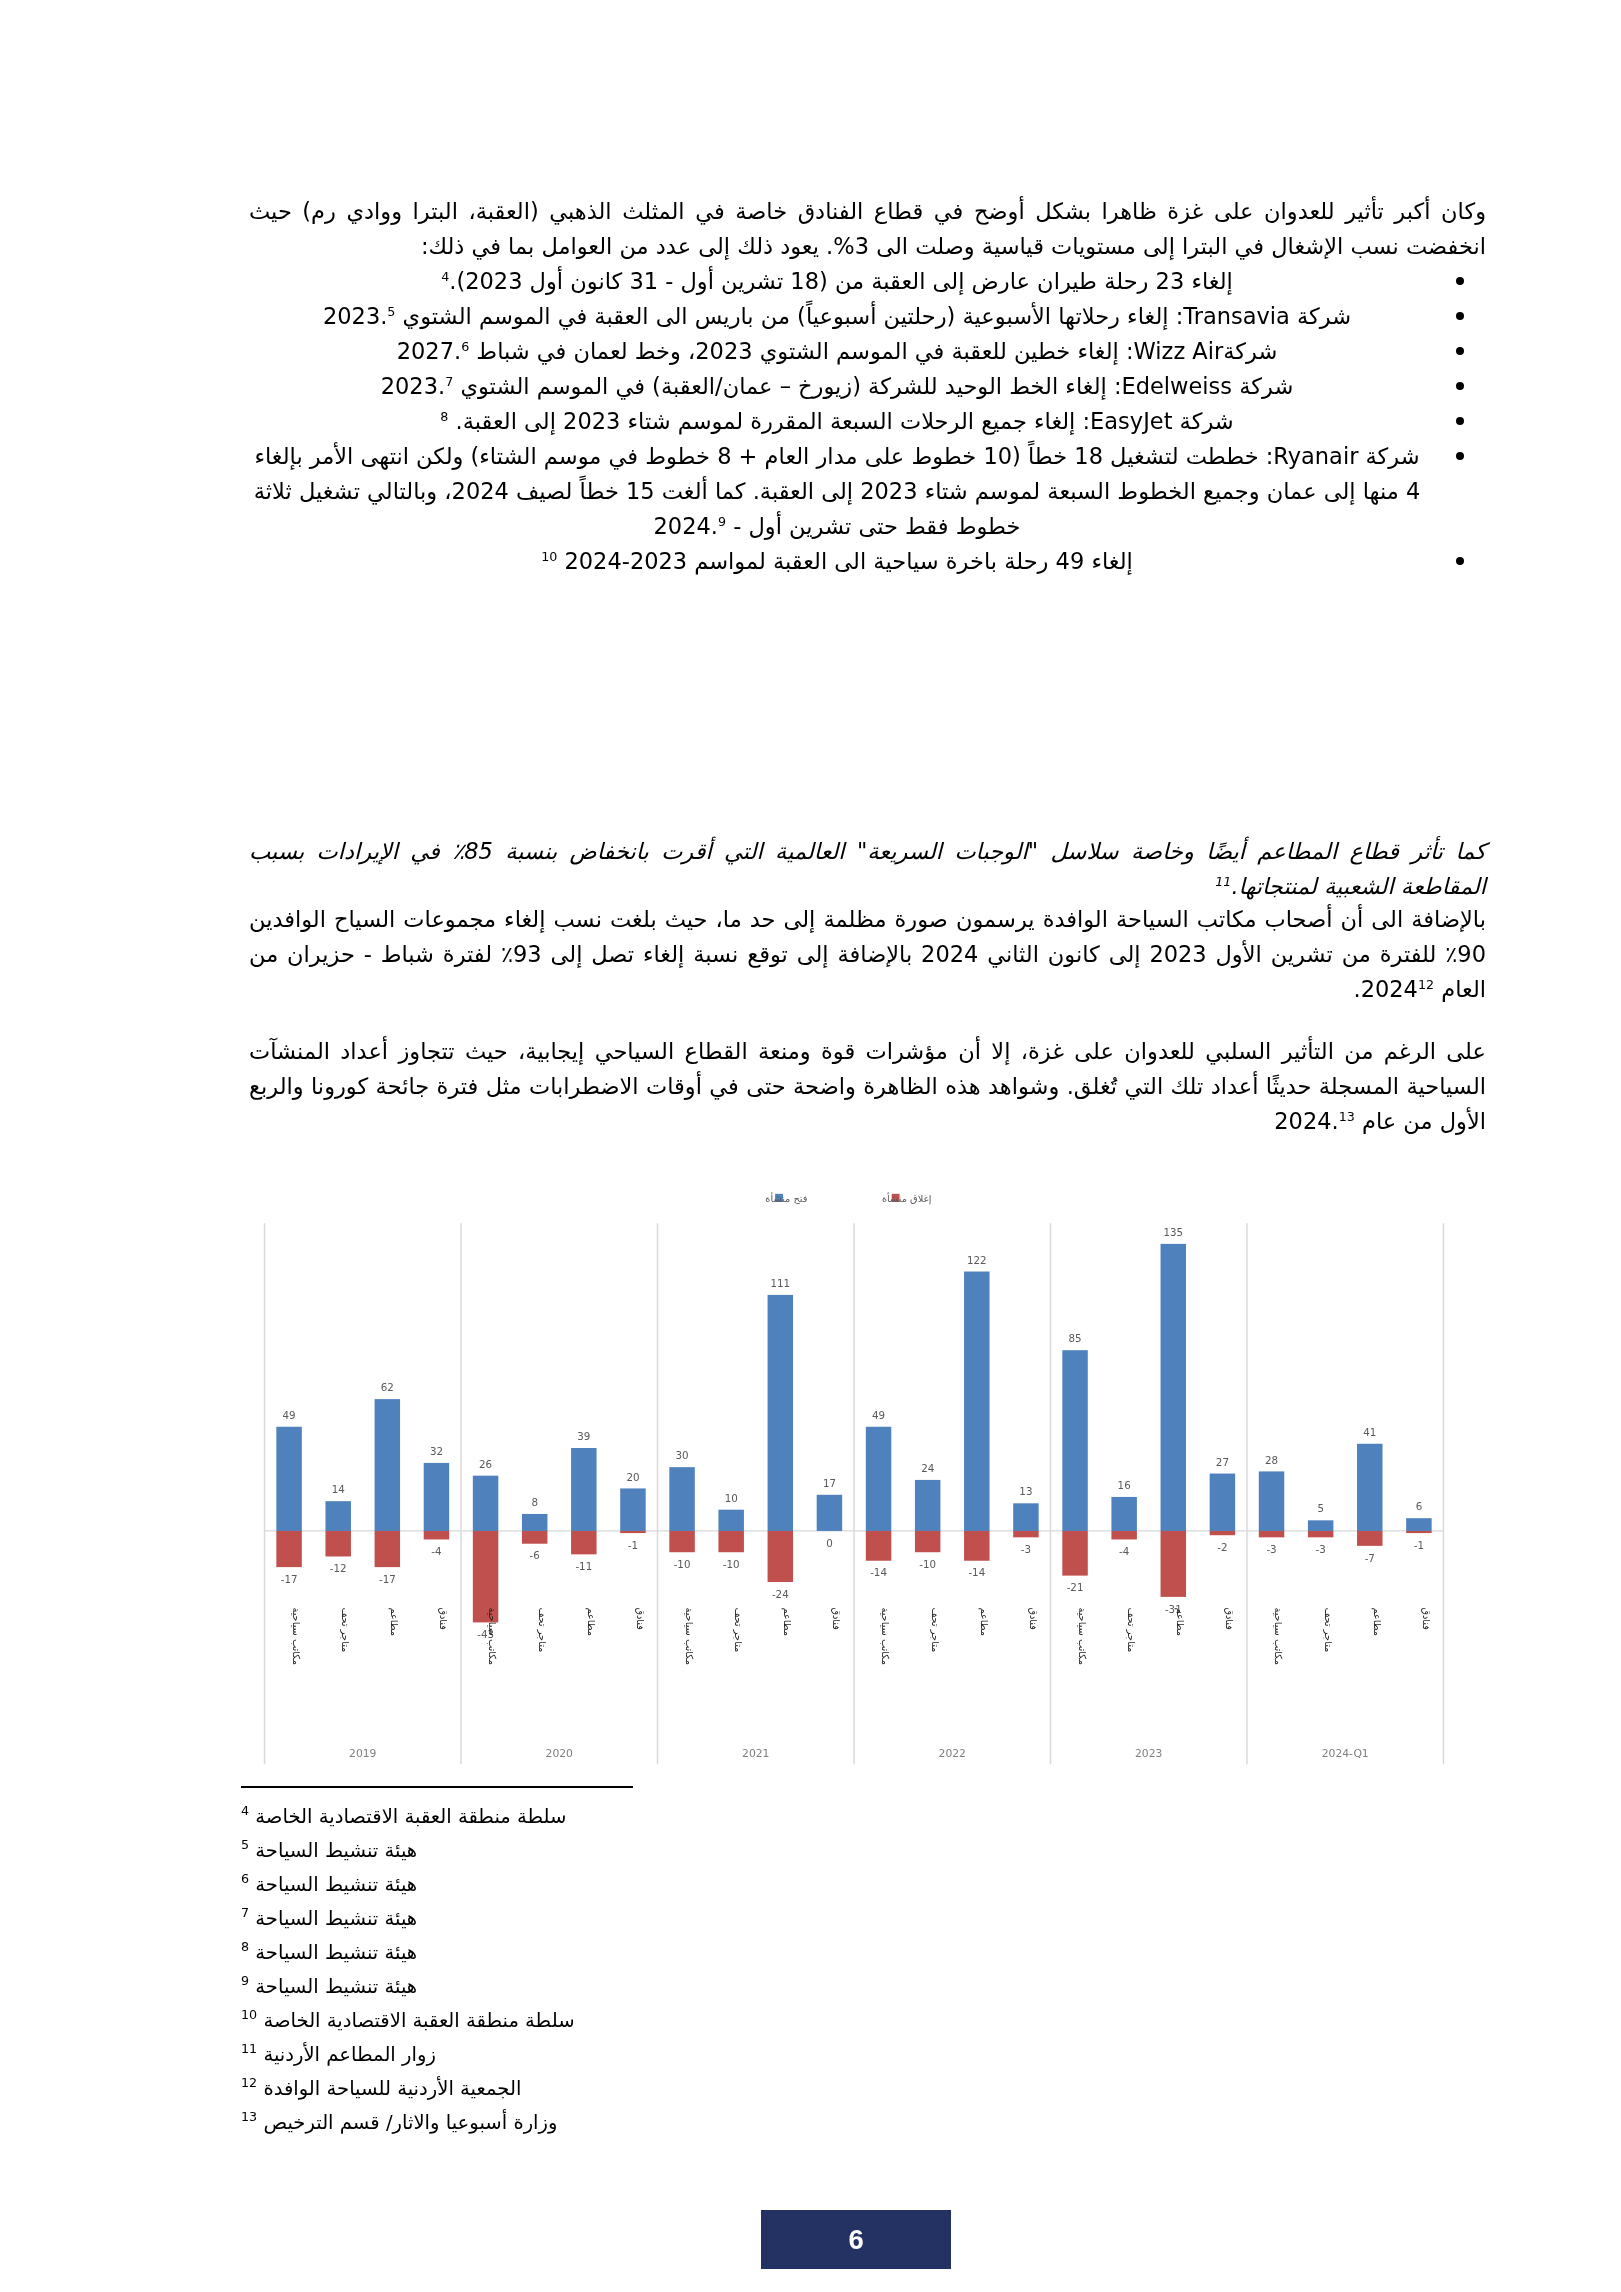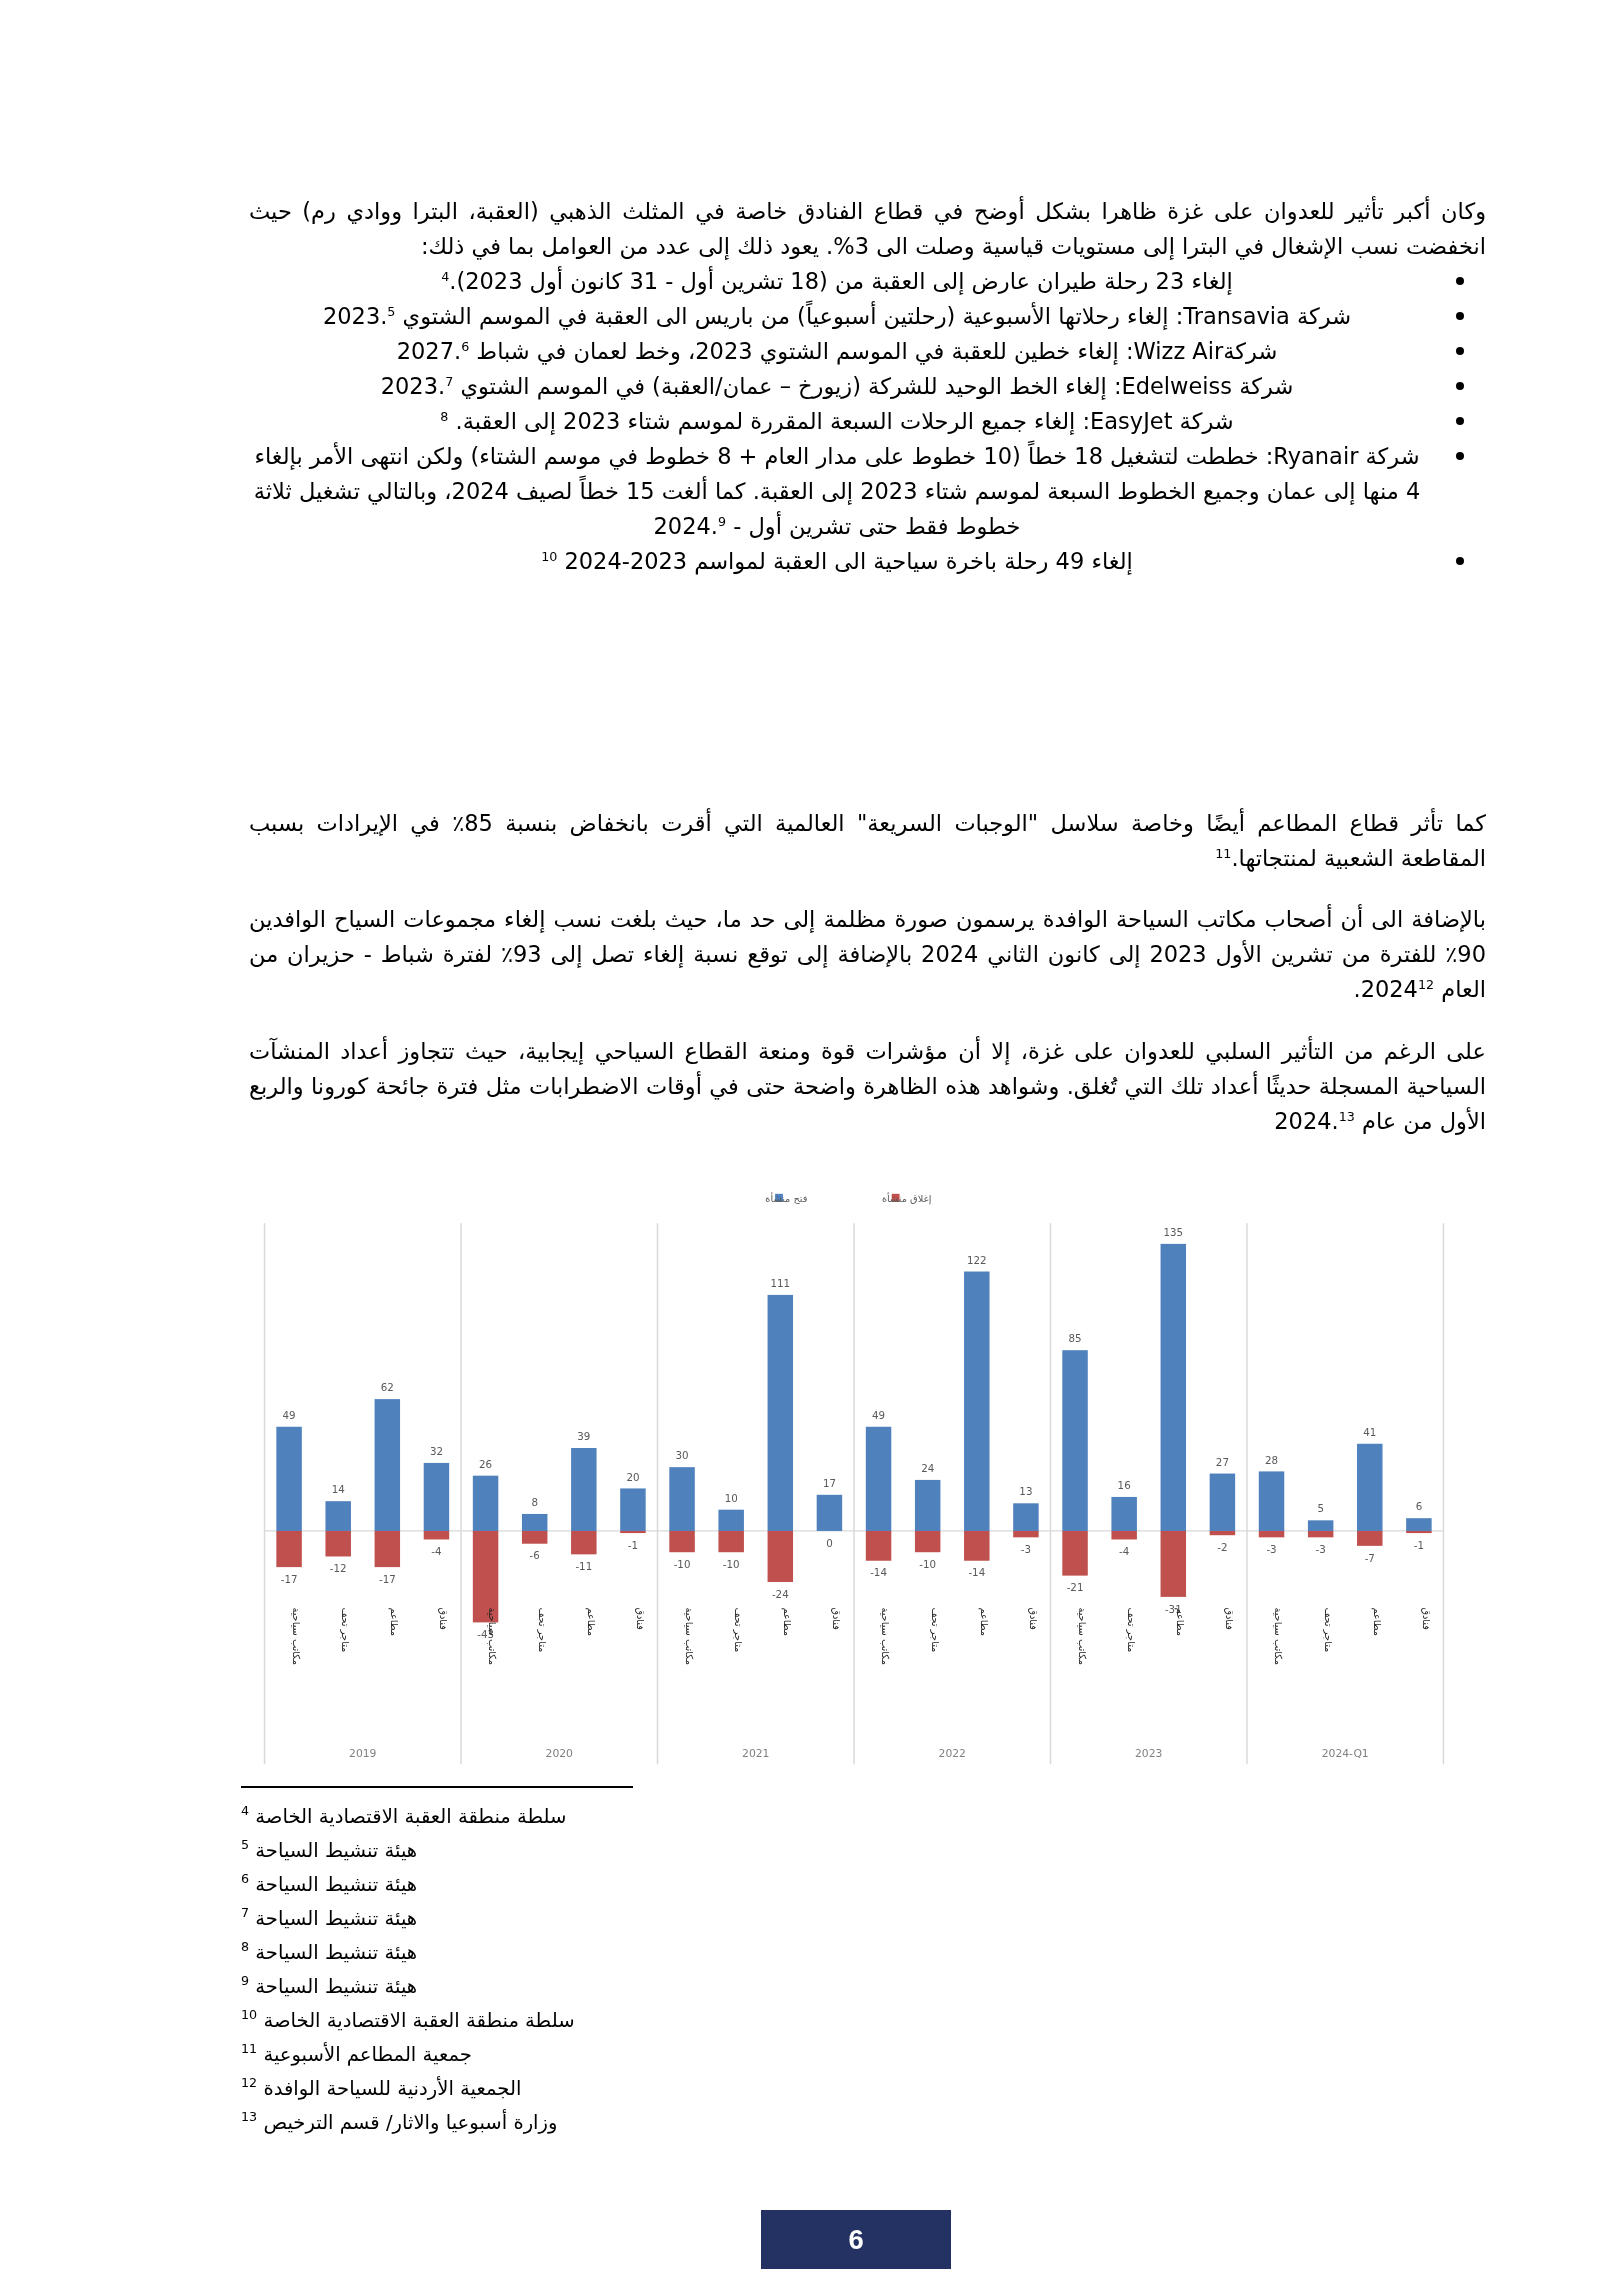--- a/index.html
+++ b/index.html
@@ -36,21 +36,21 @@
       <li><span class="bullet"></span><span>إلغاء 23 رحلة طيران عارض إلى العقبة من (18 تشرين أول - 31 كانون أول 2023).</span><sup>4</sup></li>
       <li><span class="bullet"></span><span>شركة Transavia: إلغاء رحلاتها الأسبوعية (رحلتين أسبوعياً) من باريس الى العقبة في الموسم الشتوي 2023.</span><sup>5</sup></li>
       <li><span class="bullet"></span><span>شركةWizz Air: إلغاء خطين للعقبة في الموسم الشتوي 2023، وخط لعمان في شباط 2027.</span><sup>6</sup></li>
       <li><span class="bullet"></span><span>شركة Edelweiss: إلغاء الخط الوحيد للشركة (زيورخ – عمان/العقبة) في الموسم الشتوي 2023.</span><sup>7</sup></li>
       <li><span class="bullet"></span><span>شركة EasyJet: إلغاء جميع الرحلات السبعة المقررة لموسم شتاء 2023 إلى العقبة. </span><sup>8</sup></li>
       <li><span class="bullet"></span><span>شركة Ryanair: خططت لتشغيل 18 خطاً (10 خطوط على مدار العام + 8 خطوط في موسم الشتاء) ولكن انتهى الأمر بإلغاء 4 منها إلى عمان وجميع الخطوط السبعة لموسم شتاء 2023 إلى العقبة.  كما ألغت 15 خطاً لصيف 2024، وبالتالي تشغيل ثلاثة خطوط فقط حتى تشرين أول - 2024.</span><sup>9</sup></li>
       <li><span class="bullet"></span><span>إلغاء 49 رحلة باخرة سياحية الى العقبة لمواسم 2023-2024 </span><sup>10</sup></li>
     </ul>
   </div>
 
-  <div class="text-block" style="top:806px;">
+  <div class="text-block" style="top:834px;font-style:italic;">
     <p class="para"><span>كما تأثر قطاع المطاعم أيضًا وخاصة سلاسل "الوجبات السريعة" العالمية التي أقرت بانخفاض بنسبة 85٪ في الإيرادات بسبب المقاطعة الشعبية لمنتجاتها.</span><sup>11</sup></p>
   </div>
 
   <div class="text-block" style="top:902px;">
     <p class="para"><span>بالإضافة الى أن أصحاب مكاتب السياحة الوافدة يرسمون صورة مظلمة إلى حد ما، حيث بلغت نسب إلغاء مجموعات السياح الوافدين 90٪ للفترة من تشرين الأول 2023 إلى كانون الثاني 2024 بالإضافة إلى توقع نسبة إلغاء تصل إلى 93٪ لفترة شباط - حزيران من العام 2024</span><sup>12</sup><span>.</span></p>
   </div>
 
   <div class="text-block" style="top:1034px;">
     <p class="para"><span>على الرغم من التأثير السلبي للعدوان على غزة، إلا أن مؤشرات قوة ومنعة القطاع السياحي إيجابية، حيث تتجاوز أعداد المنشآت السياحية المسجلة حديثًا أعداد تلك التي تُغلق. وشواهد هذه الظاهرة واضحة حتى في أوقات الاضطرابات مثل فترة جائحة كورونا والربع الأول من عام 2024.</span><sup>13</sup></p>
   </div>
@@ -214,21 +214,21 @@
 
   <div class="footnote-rule"></div>
   <div class="footnotes">
     <div class="fn"><span class="fn-inner"><span>سلطة منطقة العقبة الاقتصادية الخاصة</span> <sup>4</sup></span></div>
     <div class="fn"><span class="fn-inner"><span>هيئة تنشيط السياحة</span> <sup>5</sup></span></div>
     <div class="fn"><span class="fn-inner"><span>هيئة تنشيط السياحة</span> <sup>6</sup></span></div>
     <div class="fn"><span class="fn-inner"><span>هيئة تنشيط السياحة</span> <sup>7</sup></span></div>
     <div class="fn"><span class="fn-inner"><span>هيئة تنشيط السياحة</span> <sup>8</sup></span></div>
     <div class="fn"><span class="fn-inner"><span>هيئة تنشيط السياحة</span> <sup>9</sup></span></div>
     <div class="fn"><span class="fn-inner"><span>سلطة منطقة العقبة الاقتصادية الخاصة</span> <sup>10</sup></span></div>
-    <div class="fn"><span class="fn-inner"><span>جمعية المطاعم الأسبوعية</span> <sup>11</sup></span></div>
+    <div class="fn"><span class="fn-inner"><span>زوار المطاعم الأردنية</span> <sup>11</sup></span></div>
     <div class="fn"><span class="fn-inner"><span>الجمعية الأردنية للسياحة الوافدة</span> <sup>12</sup></span></div>
     <div class="fn"><span class="fn-inner"><span>وزارة أسبوعيا والاثار/ قسم الترخيص</span> <sup>13</sup></span></div>
   </div>
 
   <div class="page-number-box">
     <span>6</span>
   </div>
 </div>
 
 

